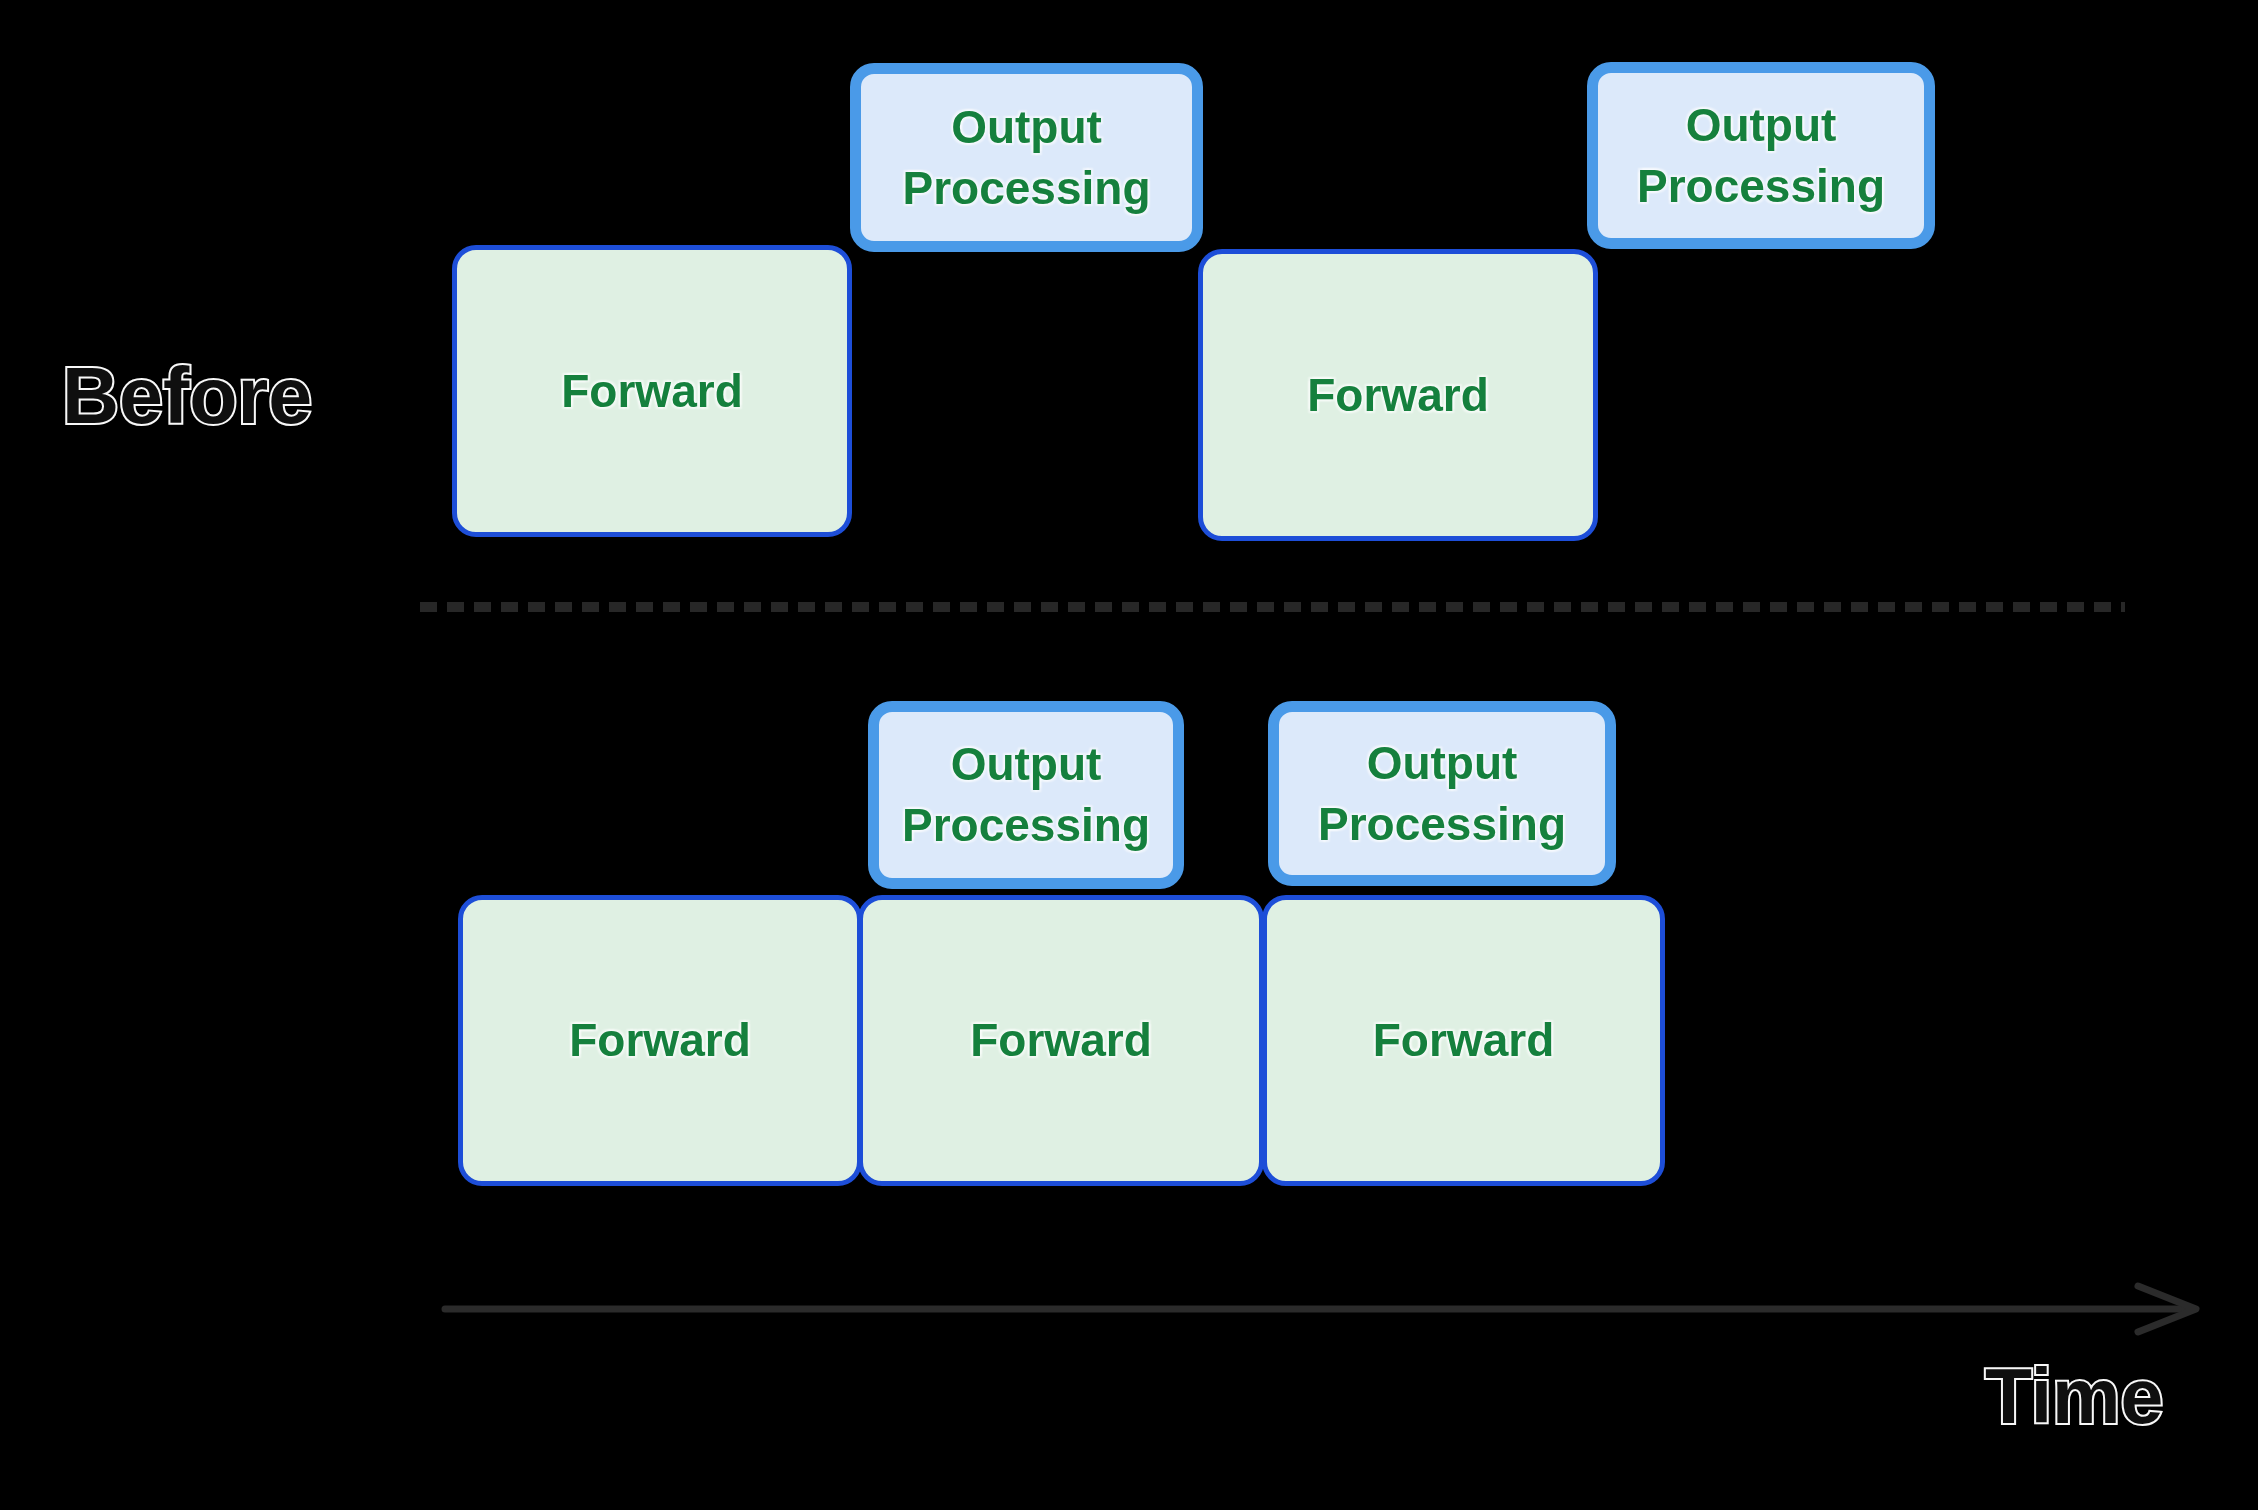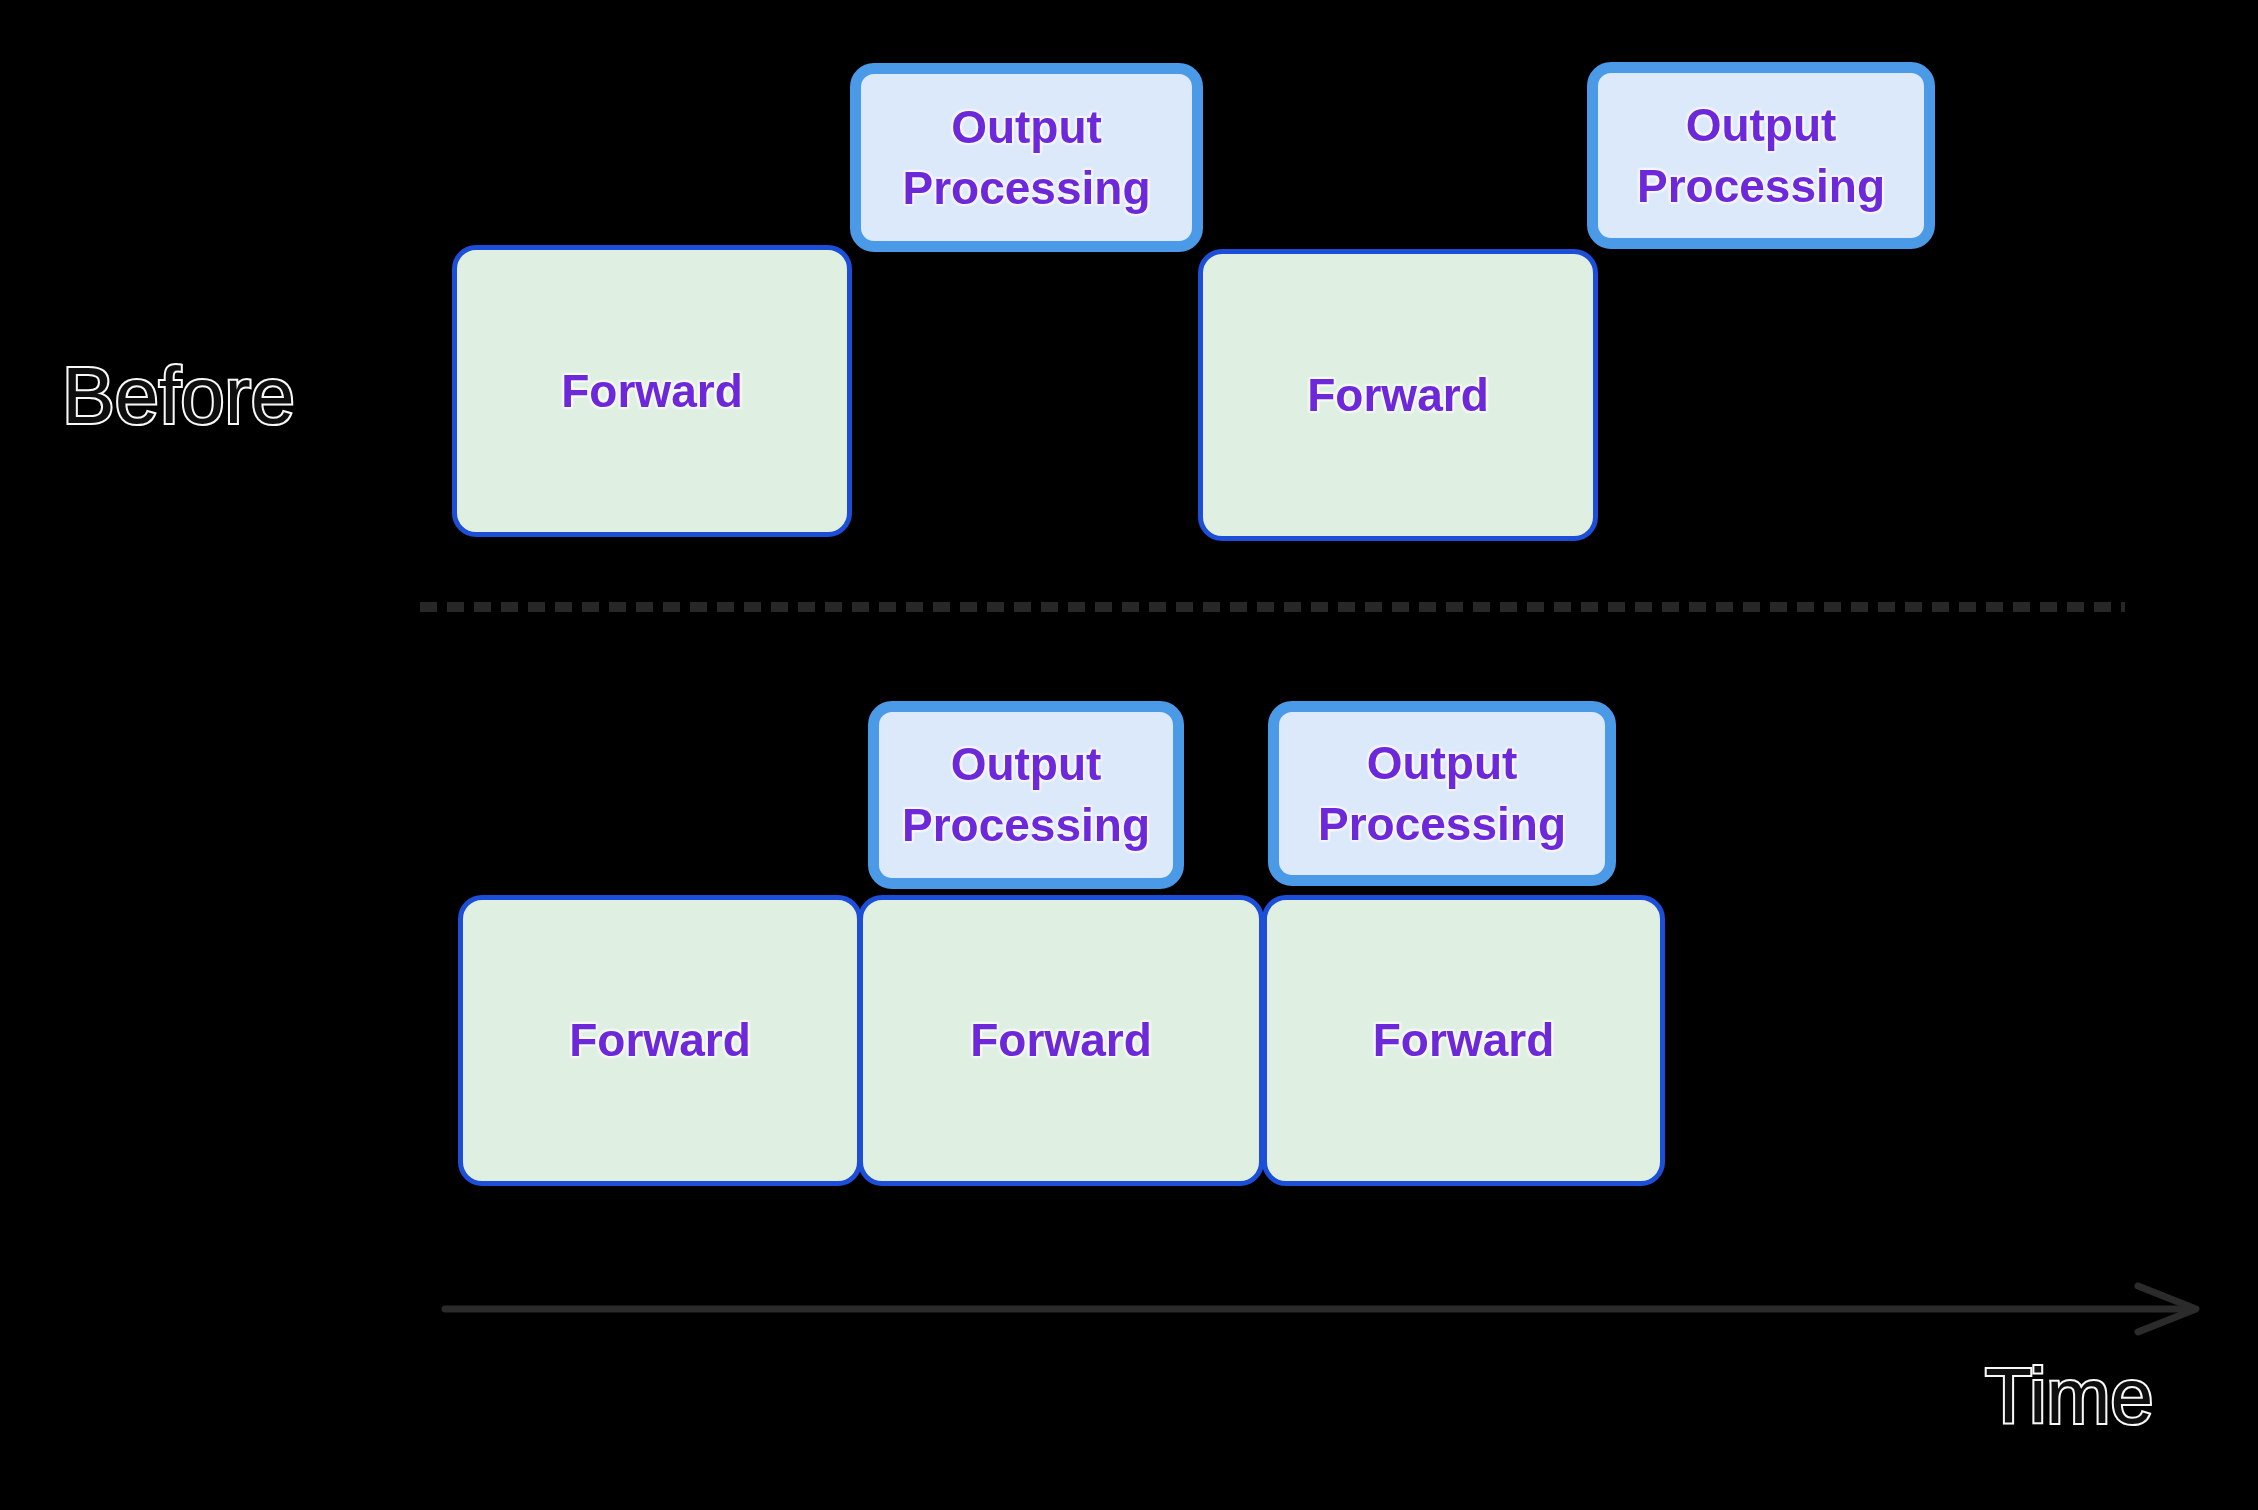--- a/index.html
+++ b/index.html
@@ -19,40 +19,40 @@
     position: absolute;
     box-sizing: border-box;
     border-radius: 24px;
     display: flex;
     align-items: center;
     justify-content: center;
     text-align: center;
     font-weight: 700;
     font-size: 46px;
     line-height: 1.32;
-    color: #6d28d9;
+    color: #15803d;
     text-shadow:
       -2px -2px 2px rgba(255,255,255,0.55),
        2px -2px 2px rgba(255,255,255,0.55),
       -2px  2px 2px rgba(255,255,255,0.55),
        2px  2px 2px rgba(255,255,255,0.55);
   }
   .box.green {
     background: #dff0e3;
     border: 5px solid #1d4ed8;
   }
   .box.blue {
     background: #dce9fa;
     border: 11px solid #4a9ae8;
   }
   .box .inner { padding: 0 18px; }
 
   .side-label {
     position: absolute;
-    font-weight: 400;
+    font-weight: 700;
     color: #0f0f0f;
     -webkit-text-stroke: 4px #f8f8f8;
     paint-order: stroke fill;
     white-space: nowrap;
     line-height: 1;
   }
   #before-label { left: 62px;  top: 356px;  font-size: 79px; }
   #after-label  { left: 80px;  top: 906px;  font-size: 79px; }
   #time-label   { left: 1985px; top: 1358px; font-size: 77px; }
 

